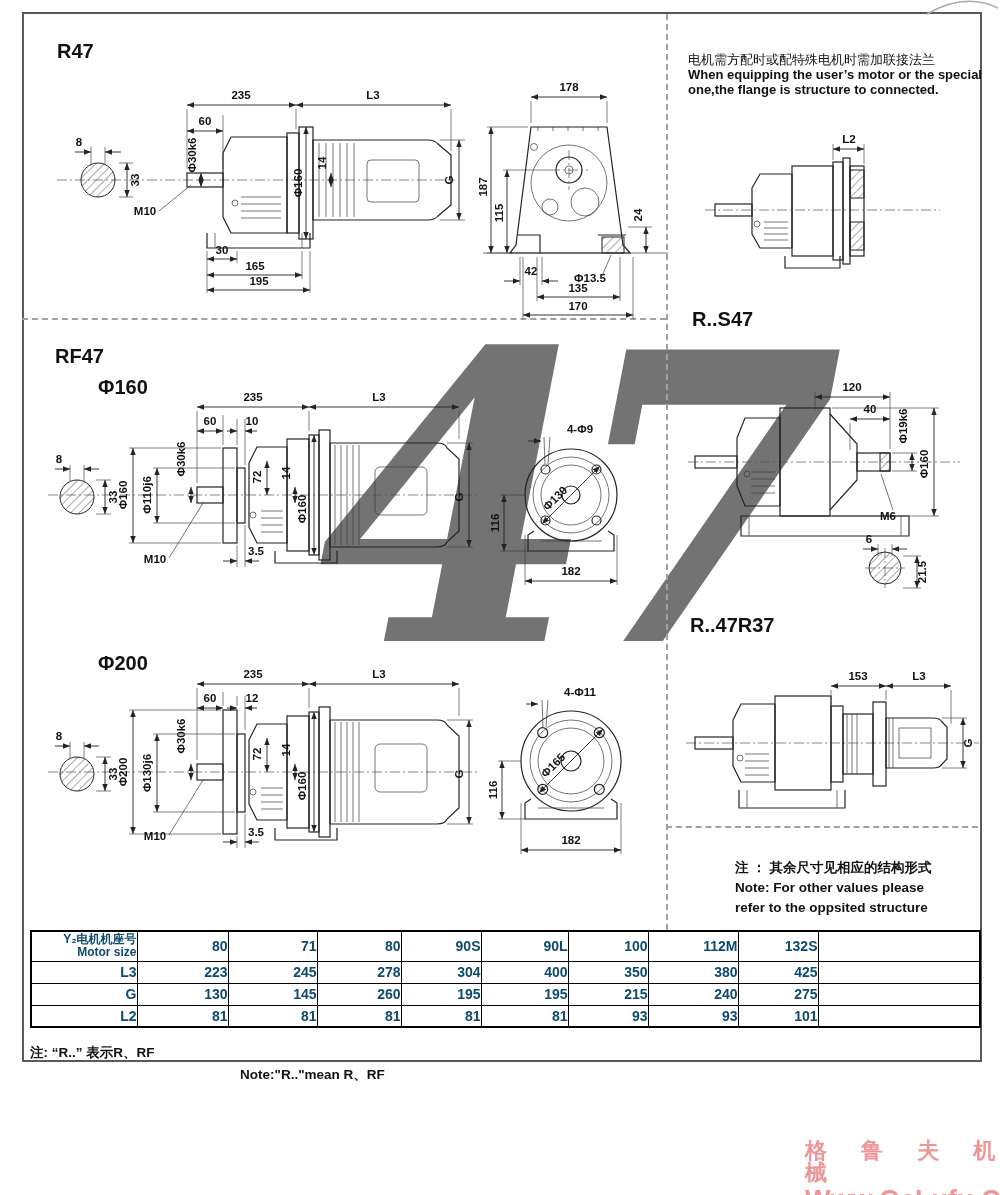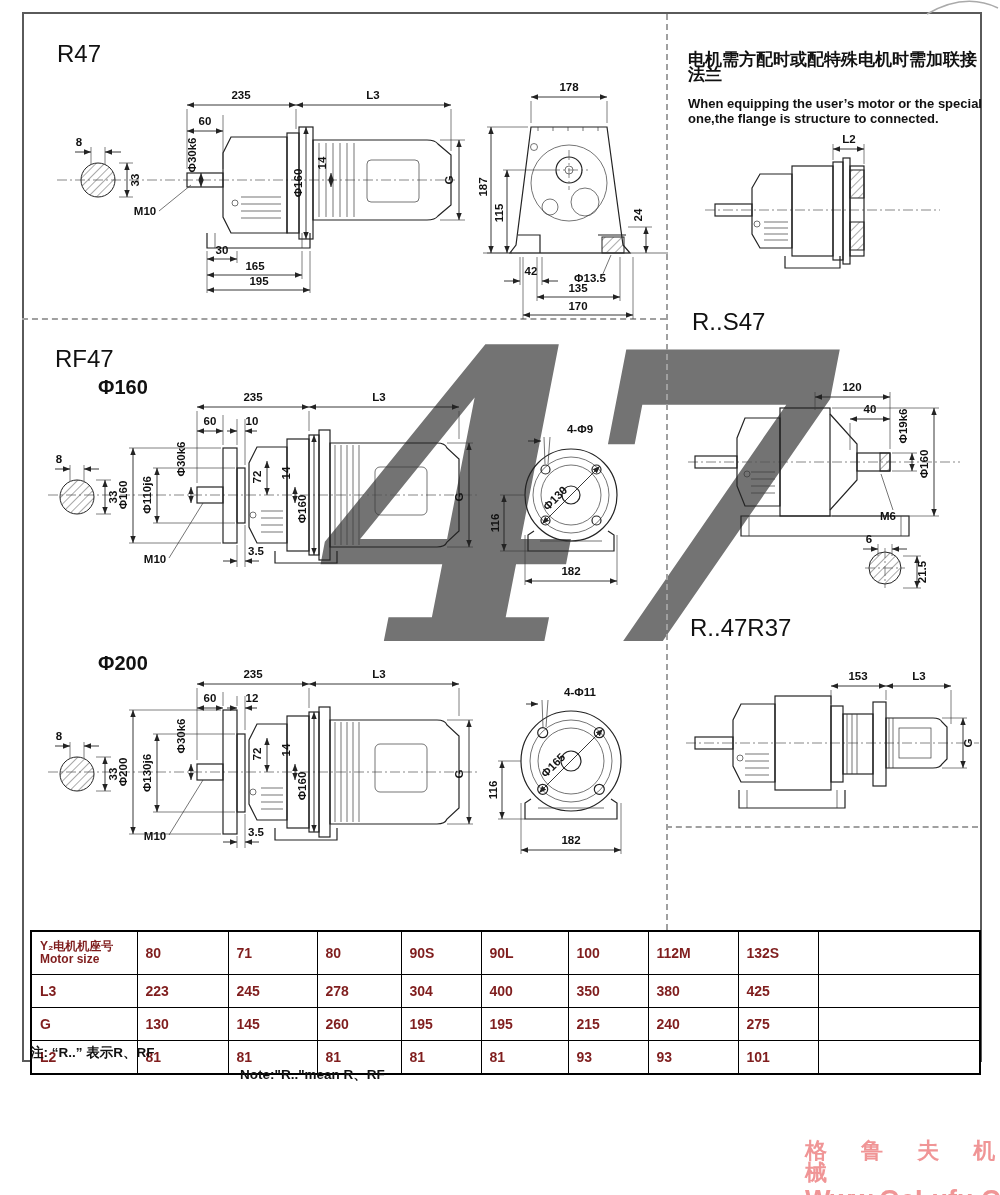--- a/index.html
+++ b/index.html
@@ -4,40 +4,40 @@
 <style>
   body{margin:0;background:#fff}
   .page{position:relative;width:1000px;height:1195px;background:#fff;
         font-family:"Liberation Sans",sans-serif;color:#111;overflow:hidden}
   .abs{position:absolute}
   .wm{left:318px;top:300px;font:italic bold 400px "DejaVu Serif",serif;
       color:#737373;letter-spacing:-30px;line-height:1;z-index:0}
   .frame{left:22px;top:12px;width:956px;height:1046px;border:2px solid #5a5a5a;z-index:1}
   .vdash{left:666px;top:14px;width:0;height:916px;border-left:2px dashed #a0a0a0;z-index:1}
   .hdash{border-top:2px dashed #a0a0a0;height:0;z-index:1}
-  .title{font-weight:normal;font-size:24px;z-index:2}
+  .title{font-weight:bold;font-size:20px;z-index:2}
   .subtitle{font-weight:bold;font-size:20px;z-index:2}
   svg.draw{z-index:2;overflow:visible}
   .o{fill:none;stroke:#232323;stroke-width:1.2}
   .t{fill:none;stroke:#3a3a3a;stroke-width:0.7}
   .ext{stroke:#3a3a3a;stroke-width:0.65}
   .cl{stroke:#555;stroke-width:0.7;stroke-dasharray:10 3 2 3;fill:none}
   .dim{fill:none;stroke:#232323;stroke-width:0.9;
        marker-start:url(#ar);marker-end:url(#ar)}
   .dime{fill:none;stroke:#232323;stroke-width:0.9;marker-end:url(#ar)}
   .hatchf{fill:url(#hat);stroke:#232323;stroke-width:1}
   text.dl{font:600 11.5px "Liberation Sans",sans-serif;fill:#111;text-anchor:middle}
   .fnote{z-index:2;width:300px;font-size:13px;line-height:15px;font-weight:600}
-  .fnote .cnl{font-weight:bold;font-size:17px;margin-bottom:14px}
+  .fnote .cnl{font-weight:normal;font-size:13px;margin-bottom:0}
   .onote{z-index:2;font-size:13.5px;line-height:20px;font-weight:600}
   .onote .cnl{font-weight:bold}
   .dimtable{border-collapse:collapse;table-layout:fixed;z-index:2;position:absolute;
             left:30px;top:930px;border:2px solid #000;background:#fff}
-  .dimtable td{border:1px solid #000;text-align:left;vertical-align:middle;
-               padding:8px;font-weight:bold;font-size:14px;color:#7f1d1d}
+  .dimtable td{border:1px solid #000;text-align:right;vertical-align:middle;
+               padding:0;font-weight:bold;font-size:14px;color:#0c4a6e}
   .dimtable td.lblc{font-weight:bold}
   .dimtable .two{font-size:12px;line-height:13px}
   .footer{z-index:2;font-size:13.5px;font-weight:600}
   .logo{z-index:2;text-align:left;line-height:1}
   .logo .cnl{font-weight:bold;font-size:22px;letter-spacing:14px;color:#f09596}
   .logo .urll{font-weight:bold;font-size:27px;color:#f09596;margin-top:3px}
 </style>
 </head>
 <body>
 
@@ -455,20 +455,25 @@
     <line class="dim" x1="148" y1="38" x2="203" y2="38"></line>
     <text class="dl" x="175" y="32">153</text>
     <line class="dim" x1="203" y1="38" x2="268" y2="38"></line>
     <text class="dl" x="236" y="32">L3</text>
     <line class="ext" x1="259" y1="70" x2="284" y2="70"></line>
       <line class="ext" x1="259" y1="120" x2="284" y2="120"></line>
     <line class="dim" x1="280" y1="70" x2="280" y2="120"></line>
     <text class="dl" transform="rotate(-90 289 95)" x="289" y="95">G</text>
   </svg>
 
+  <div class="abs onote" style="left:735px;top:858px">
+    <div class="cnl">注 ： 其余尺寸见相应的结构形式</div>
+    <div>Note: For other values please</div>
+    <div>refer to the oppsited structure</div>
+  </div>
 
   <table class="dimtable">
     <colgroup>
       <col style="width:106px">
         <col style="width:91px">
         <col style="width:45px">
         <col style="width:44px">
       <col style="width:41px">
         <col style="width:43px">
         <col style="width:80px">

